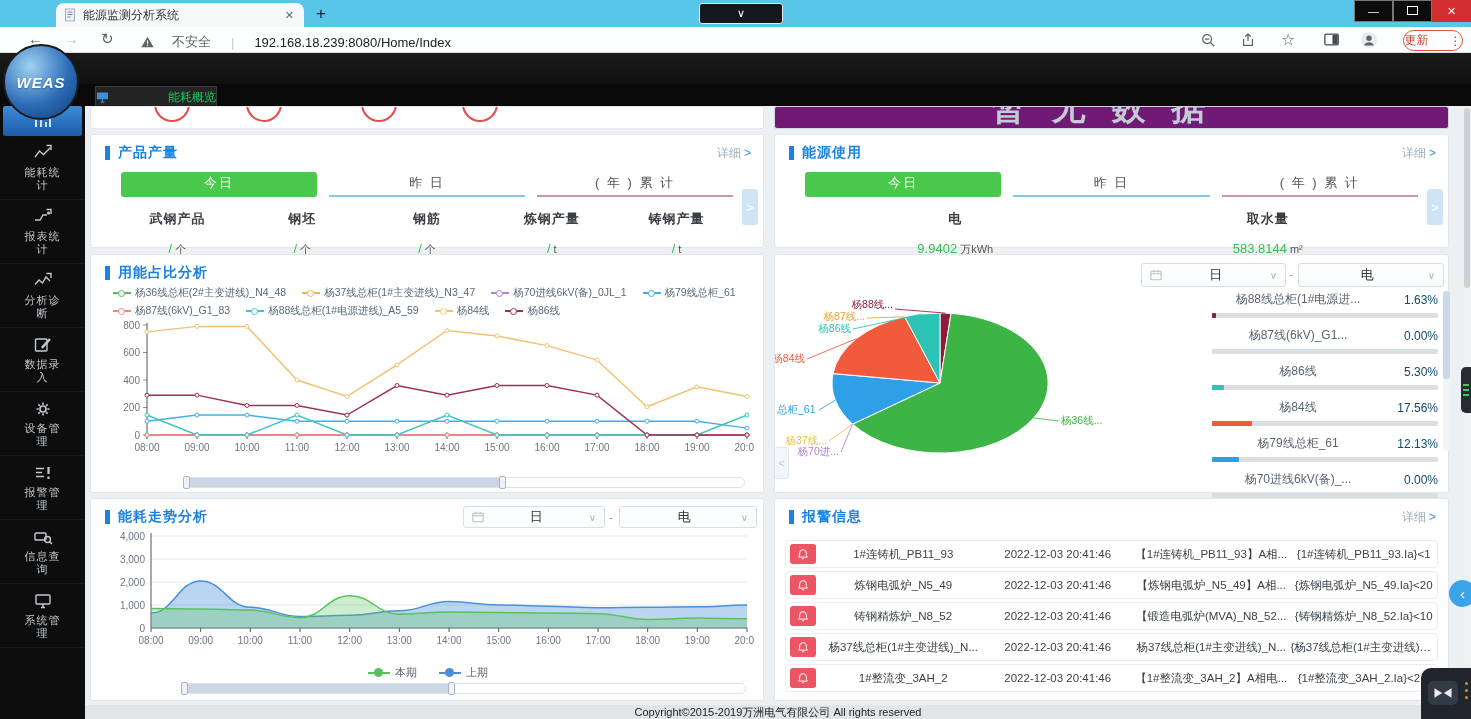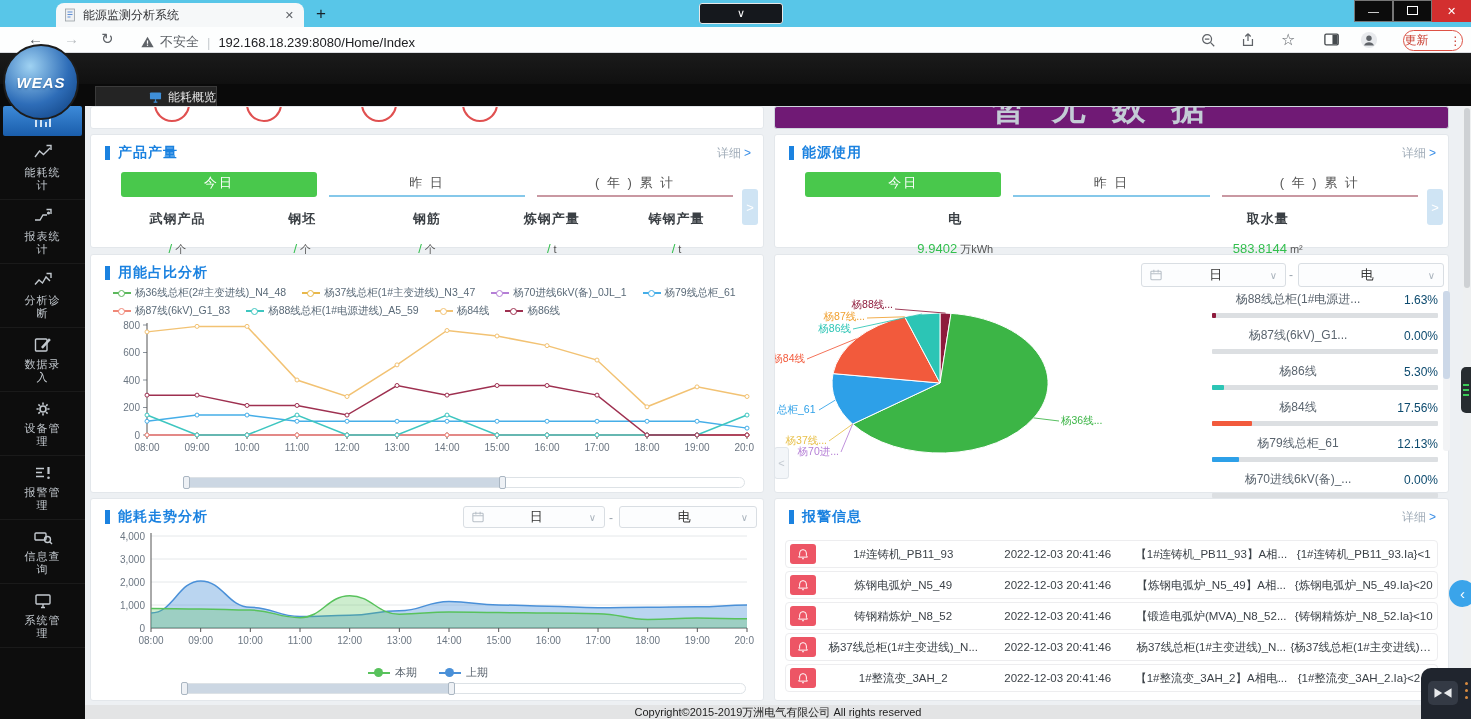--- a/index.html
+++ b/index.html
@@ -13,42 +13,42 @@
   .btab .x{color:#5f6368;font-size:11px;padding:0 2px;}
   .newtab{position:absolute;left:316px;top:4px;font-size:17px;color:#17222a;}
   .top-drop{position:absolute;left:699px;top:3px;width:82px;height:19px;background:#15181d;border:1px solid #e8e8e8;
     border-radius:3px;color:#fff;text-align:center;font-size:11px;line-height:18px;}
   .winctl{position:absolute;right:0;top:0;width:117px;height:22px;background:#000;display:flex;}
   .winbtn{width:39px;height:22px;box-sizing:border-box;color:#fff;font-size:11px;text-align:center;line-height:20px;border:1px solid #777;background:#0c0c0c;}
   .winbtn.close{background:#d32f2f;border-color:#d32f2f;}
   .maxglyph{display:inline-block;width:9px;height:7px;border:1px solid #fff;}
   #toolbar{position:absolute;left:0;top:27px;width:1471px;height:26px;background:#fdfefe;border-bottom:1px solid #dadce0;box-sizing:border-box;}
   .tbi{position:absolute;top:3px;font-size:15px;color:#5f6368;}
-  .urlsec{position:absolute;left:140px;top:6px;display:flex;align-items:center;font-size:13px;color:#5f6368;}
+  .urlsec{position:absolute;left:140px;top:6px;display:flex;align-items:center;font-size:13px;color:#5f6368;gap:12px;}
   .urlsec .sep{margin:0 8px;color:#c8ccd0;}
   .url{color:#202124;}
   .updpill{position:absolute;right:8px;top:3px;width:58px;height:19px;border:1.5px solid #dd5144;border-radius:11px;
     display:flex;align-items:center;justify-content:center;font-size:12px;color:#c93d30;gap:21px;}
   
   #appheader{position:absolute;left:0;top:53px;width:1471px;height:31px;background:linear-gradient(#1b1b1b,#101010);border-bottom:1px solid #000;}
   #logo{position:absolute;left:3px;top:44px;width:72px;height:72px;border-radius:50%;z-index:60;
     background:radial-gradient(circle at 35% 28%,#9fd2f2,#2e6db8 55%,#0a3a78);border:2px solid #1c1c1c;
     display:flex;align-items:center;justify-content:center;}
   #logo span{color:#fff;font-weight:bold;font-style:italic;font-size:15px;letter-spacing:1px;text-shadow:0 1px 2px #05306066;}
   .brand{position:absolute;left:95px;top:57px;color:#fff;font-weight:bold;display:flex;align-items:baseline;gap:10px;}
   .brand .b1{font-size:21px;letter-spacing:4px;}
   .brand .b2{font-size:15px;letter-spacing:2px;}
   .welcome{position:absolute;left:1076px;top:58px;display:flex;align-items:center;gap:8px;}
   .avatar-sm{width:22px;height:22px;border-radius:50%;background:#15181c;border:1px solid #3c4248;display:flex;align-items:center;justify-content:center;}
   .welcome .wtxt{color:#4a90d2;font-size:13px;}
   .hicons{position:absolute;right:14px;top:60px;display:flex;gap:17px;}
   
   #tabstrip{position:absolute;left:0;top:84px;width:1471px;height:22px;background:#0a0a0a;}
   .navtab{position:absolute;left:95px;top:2px;width:120px;height:20px;background:#242424;border:1px solid #3a3a3a;
-    display:flex;align-items:center;justify-content:flex-end;gap:6px;color:#e5e5e5;font-size:12px;}
+    display:flex;align-items:center;justify-content:space-between;gap:6px;color:#22c55e;font-size:12px;}
   
   #sidebar{position:absolute;left:0;top:106px;width:85px;height:613px;background:#0d0d0d;}
   .side-top{margin:0 3px;height:30px;border-radius:2px;background:linear-gradient(#3d8ad8,#1a5dab);
     display:flex;align-items:center;justify-content:center;}
   .side-item{height:63px;border-bottom:1px solid #1a1a1a;display:flex;flex-direction:column;align-items:center;justify-content:center;gap:3px;}
   .side-label{color:#c2c8ce;font-size:11px;line-height:13px;text-align:center;letter-spacing:1px;}
   
   #content{position:absolute;left:85px;top:106px;width:1386px;height:599px;background:#edf0f3;}
   .card{position:absolute;background:#fff;border:1px solid #e3e7eb;border-radius:3px;box-sizing:border-box;}
   .card-hd{display:flex;align-items:center;padding:9px 12px 0 14px;}

